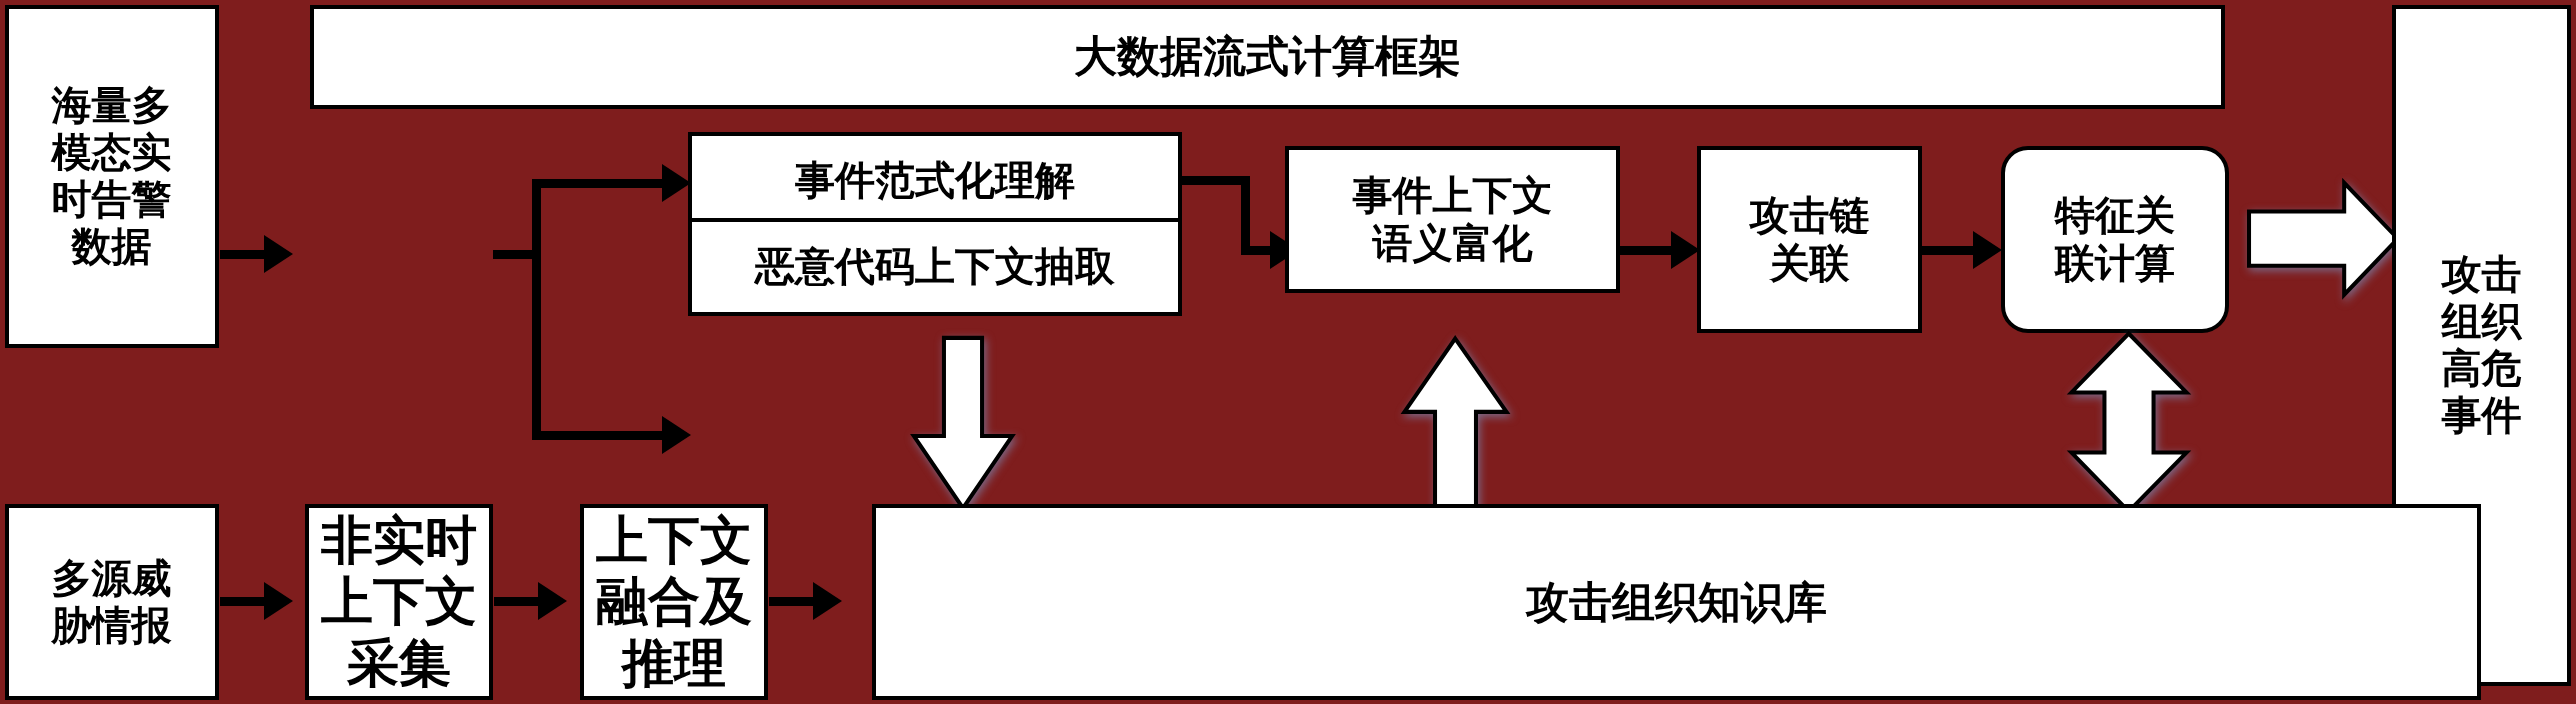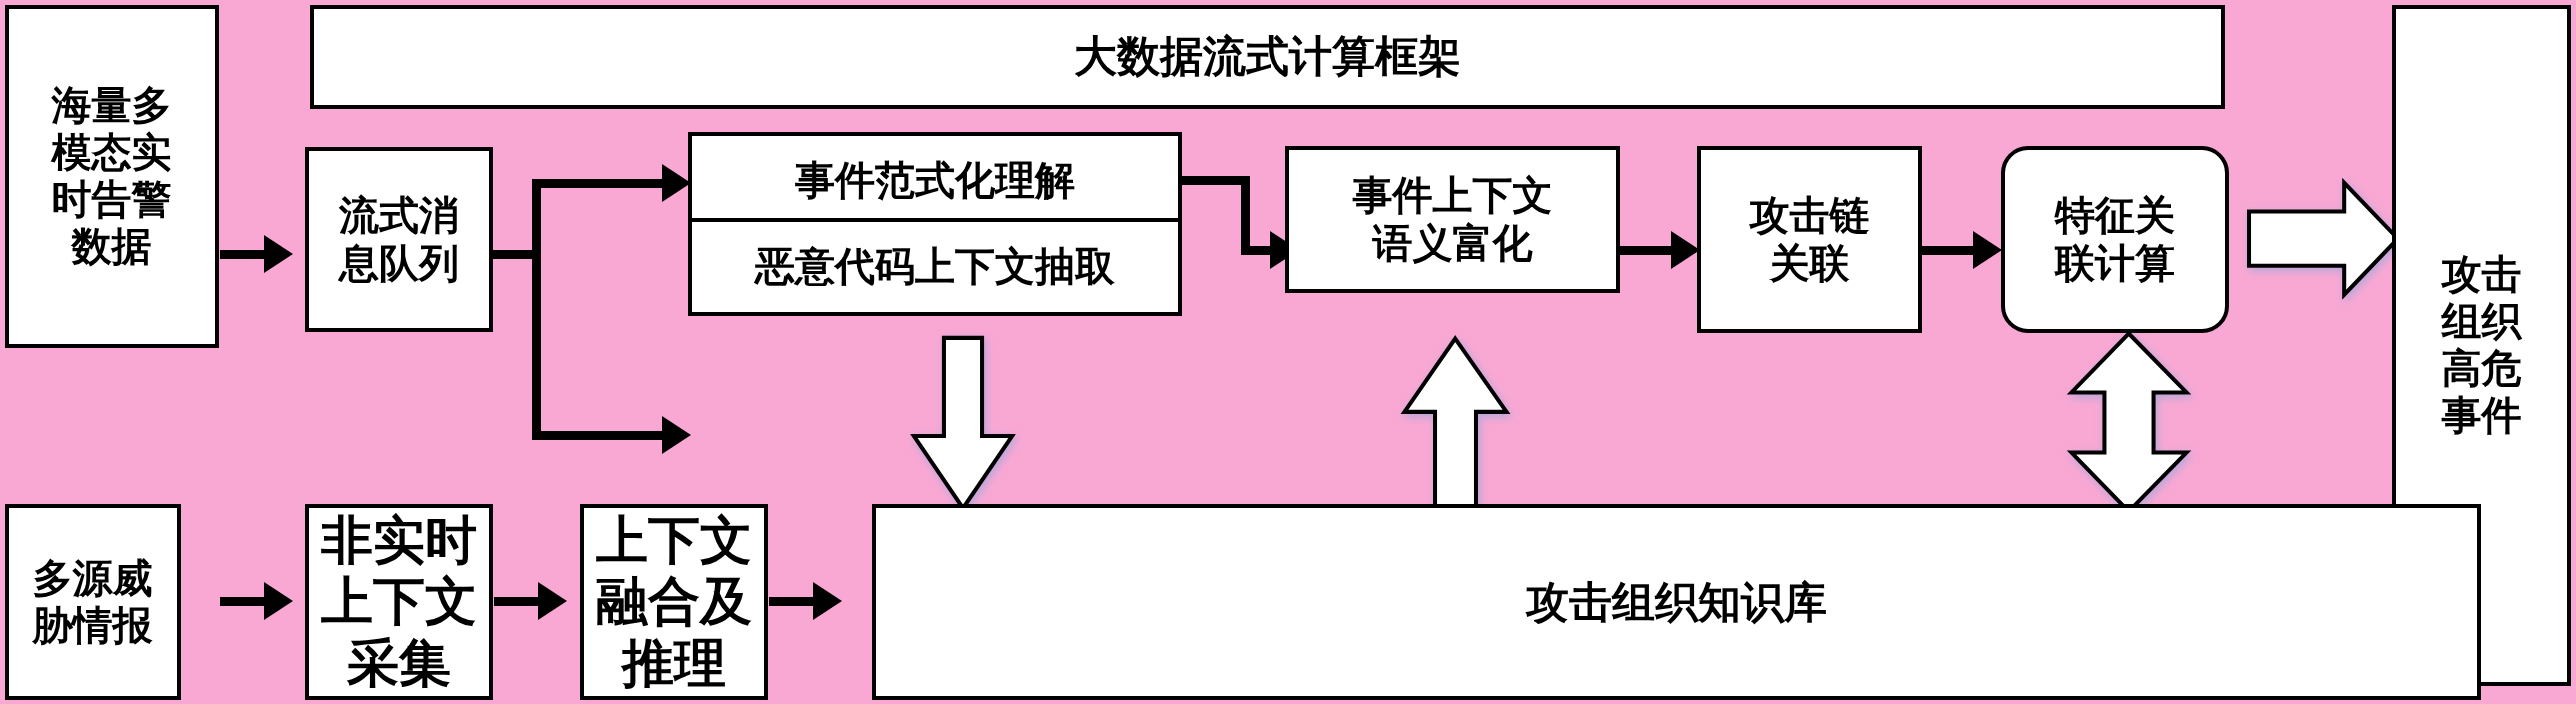--- a/index.html
+++ b/index.html
@@ -5,21 +5,21 @@
 <style>
   html, body {
     margin: 0;
     padding: 0;
     background: #ffffff;
   }
   #canvas {
     position: relative;
     width: 2576px;
     height: 705px;
-    background: #f9a8d4;
+    background: #7f1d1d;
     font-family: "DejaVu Sans", "Liberation Sans", sans-serif;
     overflow: hidden;
   }
   
   .box {
     position: absolute;
     box-sizing: border-box;
     border: 4px solid #000000;
     background: #ffffff;
     display: flex;
@@ -76,24 +76,20 @@
   <div class="box" style="left:4.6px; top:4.6px; width:214px; height:343px;justify-content:center;">
     <span class="label f-lg">海量多
 模态实
 时告警
 数据</span>
   </div>
 
   <div class="seg" style="left:220px; top:250px; width:51px; height:9.2px;"></div>
   <div class="tri-right" style="left:264px; top:235px;"></div>
 
-  <div class="box" style="left:305px; top:147px; width:188px; height:185px;">
-    <span class="label f-lg">流式消
-息队列</span>
-  </div>
 
   <div class="seg" style="left:493px; top:250px; width:46px; height:9.2px;"></div>
   <div class="seg" style="left:532px; top:179px; width:9.2px; height:261px;"></div>
 
   <div class="seg" style="left:532px; top:179px; width:139px; height:9.2px;"></div>
   <div class="tri-right" style="left:662px; top:164px;"></div>
 
   <div class="seg" style="left:532px; top:431px; width:139px; height:9.2px;"></div>
   <div class="tri-right" style="left:662px; top:416px;"></div>
 
@@ -155,21 +151,21 @@
       <polygon points="97,8 186,135 133,135 133,306 62,306 62,135 9,135"></polygon>
     </svg>
   </div>
 
   <div class="block-arrow" style="left:2064px; top:330px; width:130px; height:185px;">
     <svg width="130" height="185" viewBox="0 0 225 320">
       <polygon points="112,6 212,108 155,108 155,212 212,212 112,314 13,212 70,212 70,108 13,108"></polygon>
     </svg>
   </div>
 
-  <div class="box" style="left:4.6px; top:504px; width:176px; height:196px;">
+  <div class="box" style="left:4.6px; top:504px; width:214px; height:196px;">
     <span class="label f-lg">多源威
 胁情报</span>
   </div>
 
   <div class="seg" style="left:220px; top:597px; width:51px; height:9.2px;"></div>
   <div class="tri-right" style="left:264px; top:582px;"></div>
 
   <div class="box" style="left:305px; top:504px; width:188px; height:196px;">
     <span class="label f-md">非实时
 上下文

